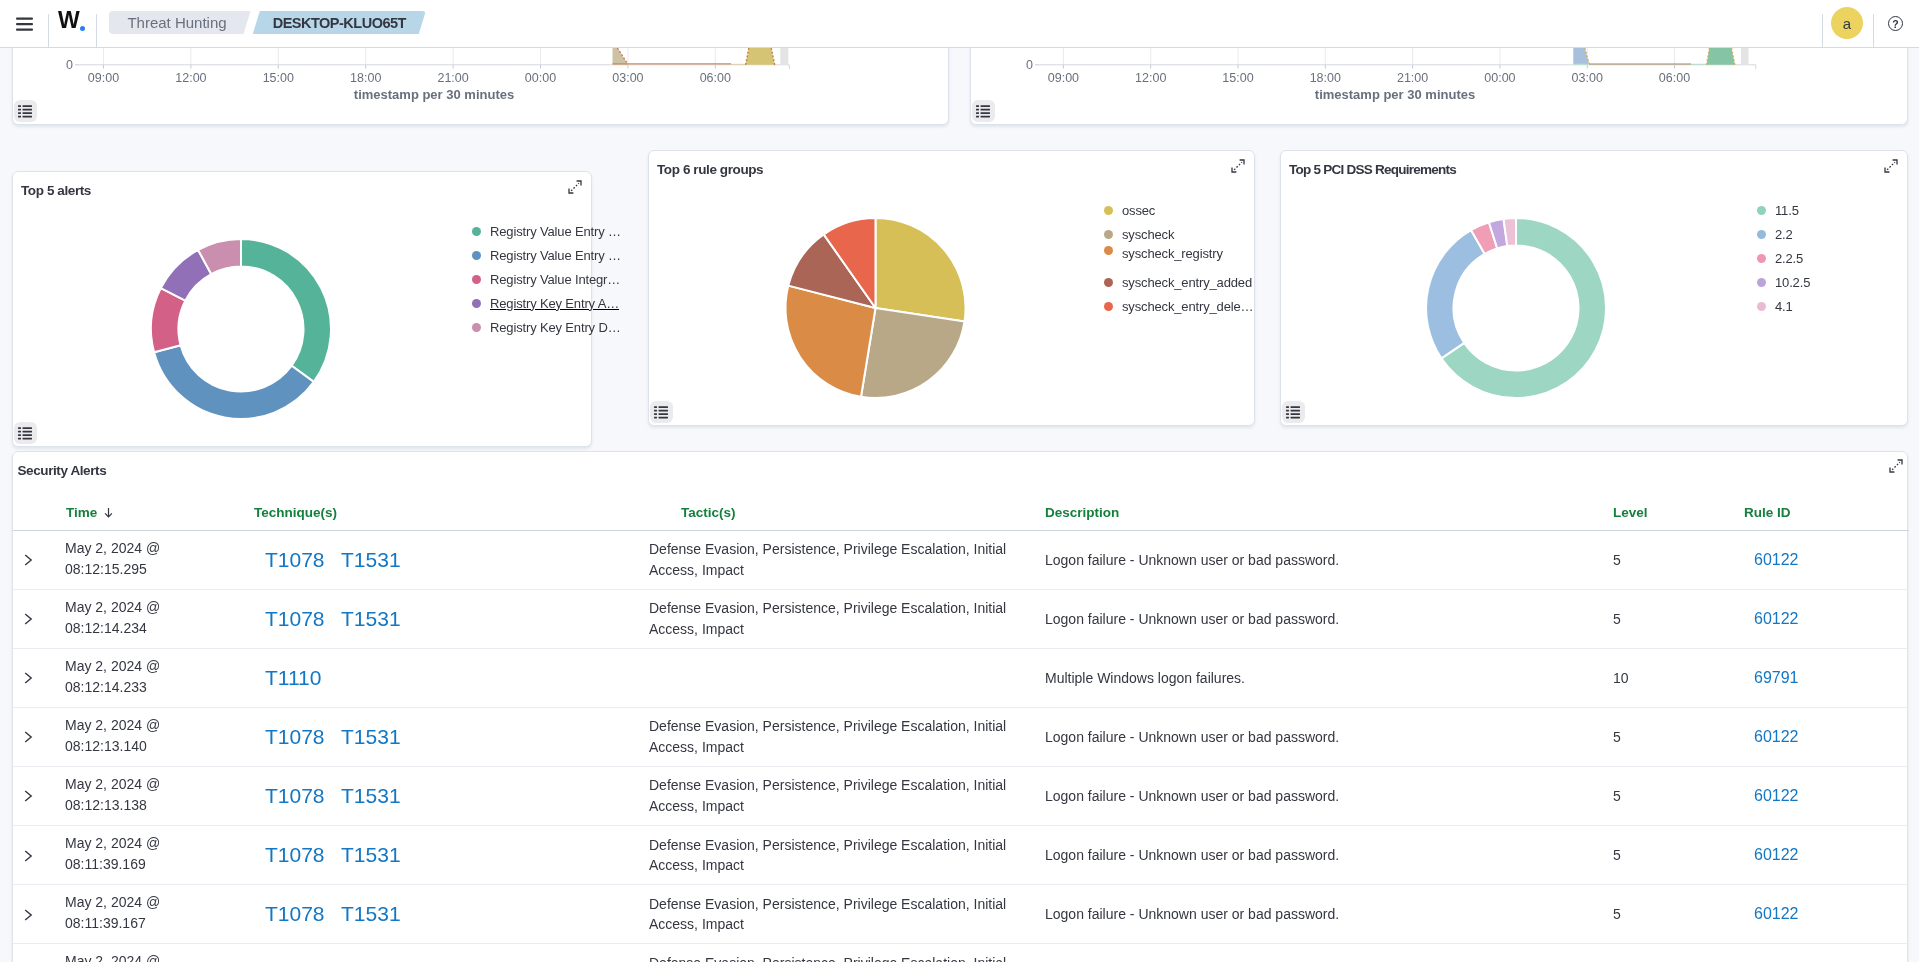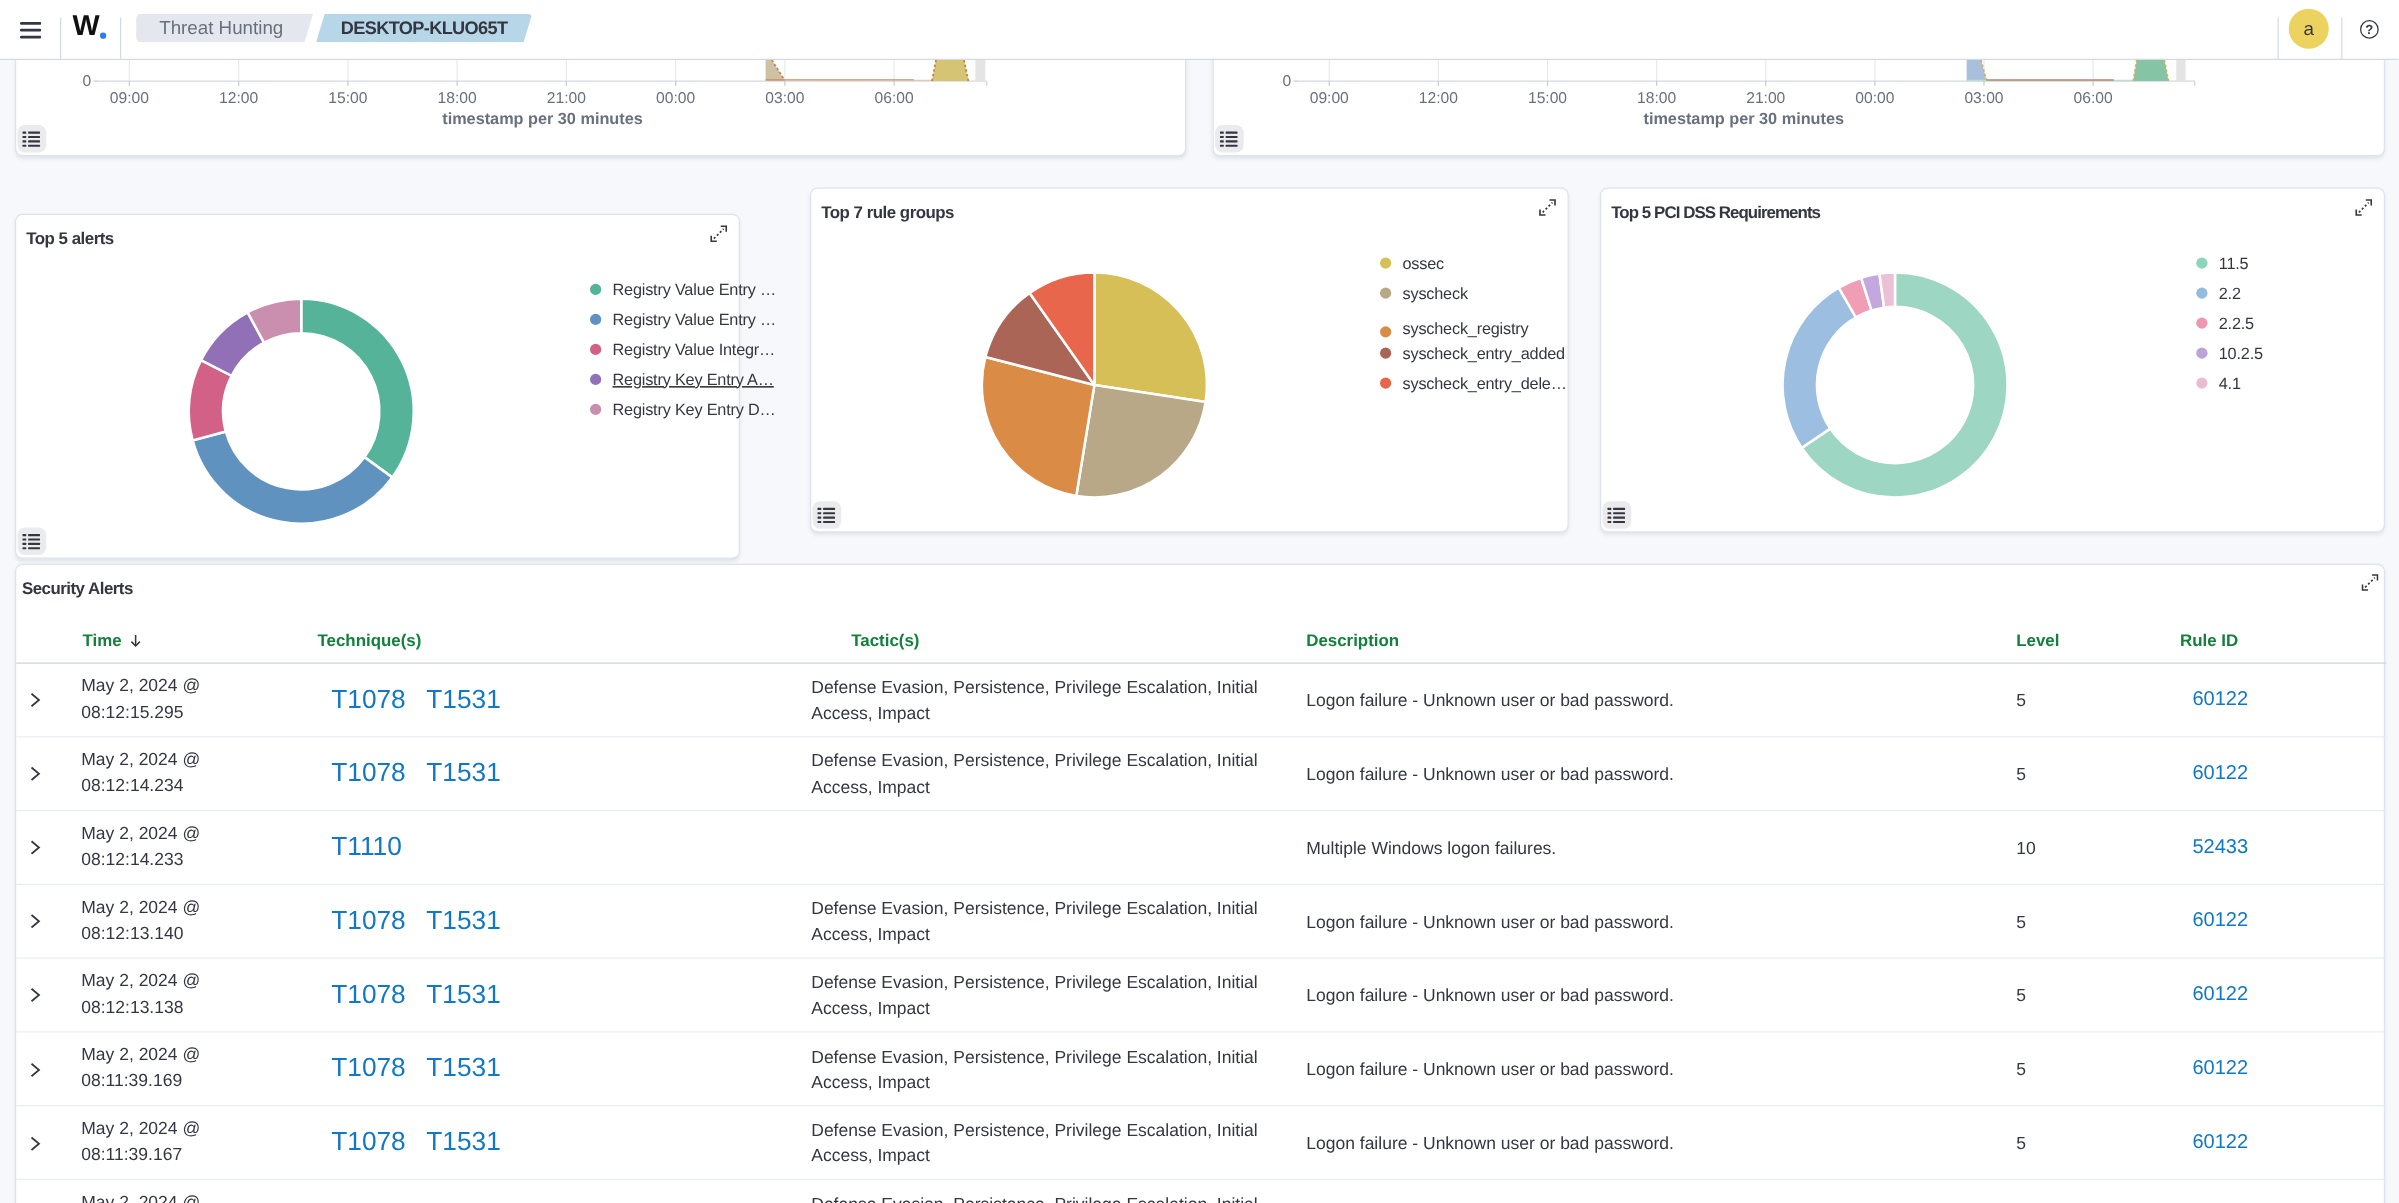--- a/index.html
+++ b/index.html
@@ -173,42 +173,42 @@
           <rect x="5.5" y="5.7" width="9.5" height="1.7" rx="0.4"></rect>
 <rect x="1" y="9.2" width="3" height="1.7" rx="0.4"></rect>
           <rect x="5.5" y="9.2" width="9.5" height="1.7" rx="0.4"></rect>
 <rect x="1" y="12.7" width="3" height="1.7" rx="0.4"></rect>
           <rect x="5.5" y="12.7" width="9.5" height="1.7" rx="0.4"></rect>
 </g>
       </svg>
     </div>
 </div>
 <div class="panel" style="left:648px; top:150px; width:607px; height:275.5px;">
-  <div class="ptitle">Top 7 rule groups</div>
+  <div class="ptitle">Top 6 rule groups</div>
   <div class="expand"><svg width="14" height="14" viewBox="0 0 14 14" fill="none" stroke="#343741" stroke-width="1.3">
         <path d="M8.6 1 H13 V5.4"></path>
         <path d="M5.4 13 H1 V8.6"></path>
         <line x1="3.1" y1="10.9" x2="10.9" y2="3.1" stroke-dasharray="1.7,1.7"></line>
       </svg></div>
   <svg style="position:absolute;left:-1px;top:-1px;" width="607" height="275" viewBox="0 0 607 275">
       <path d="M227.5 158.0 L227.5 68.0 A90 90 0 0 1 316.5 171.6 Z" fill="#D6BF57" stroke="#fff" stroke-width="2" stroke-linejoin="round"></path>
 <path d="M227.5 158.0 L316.5 171.6 A90 90 0 0 1 213.0 246.8 Z" fill="#B9A888" stroke="#fff" stroke-width="2" stroke-linejoin="round"></path>
 <path d="M227.5 158.0 L213.0 246.8 A90 90 0 0 1 140.3 135.6 Z" fill="#DA8B45" stroke="#fff" stroke-width="2" stroke-linejoin="round"></path>
 <path d="M227.5 158.0 L140.3 135.6 A90 90 0 0 1 175.7 84.4 Z" fill="#AA6556" stroke="#fff" stroke-width="2" stroke-linejoin="round"></path>
 <path d="M227.5 158.0 L175.7 84.4 A90 90 0 0 1 227.5 68.0 Z" fill="#E7664C" stroke="#fff" stroke-width="2" stroke-linejoin="round"></path>
     </svg>
   <div style="position:absolute;left:455px;top:47px;height:24px;display:flex;align-items:center;white-space:nowrap;">
       <span style="width:9px;height:9px;border-radius:50%;background:#D6BF57;display:inline-block;margin-right:9px;flex:none;"></span>
       <span style="font-size:13px;letter-spacing:-0.15px;color:#343741;">ossec</span>
     </div>
 <div style="position:absolute;left:455px;top:71px;height:24px;display:flex;align-items:center;white-space:nowrap;">
       <span style="width:9px;height:9px;border-radius:50%;background:#B9A888;display:inline-block;margin-right:9px;flex:none;"></span>
       <span style="font-size:13px;letter-spacing:-0.15px;color:#343741;">syscheck</span>
     </div>
-<div style="position:absolute;left:455px;top:95px;height:24px;display:flex;align-items:flex-end;white-space:nowrap;">
+<div style="position:absolute;left:455px;top:95px;height:24px;display:flex;align-items:flex-start;white-space:nowrap;">
       <span style="width:9px;height:9px;border-radius:50%;background:#DA8B45;display:inline-block;margin-right:9px;flex:none;"></span>
       <span style="font-size:13px;letter-spacing:-0.15px;color:#343741;">syscheck_registry</span>
     </div>
 <div style="position:absolute;left:455px;top:119px;height:24px;display:flex;align-items:center;white-space:nowrap;">
       <span style="width:9px;height:9px;border-radius:50%;background:#AA6556;display:inline-block;margin-right:9px;flex:none;"></span>
       <span style="font-size:13px;letter-spacing:-0.15px;color:#343741;">syscheck_entry_added</span>
     </div>
 <div style="position:absolute;left:455px;top:143px;height:24px;display:flex;align-items:center;white-space:nowrap;">
       <span style="width:9px;height:9px;border-radius:50%;background:#E7664C;display:inline-block;margin-right:9px;flex:none;"></span>
       <span style="font-size:13px;letter-spacing:-0.15px;color:#343741;">syscheck_entry_dele…</span>
@@ -335,21 +335,21 @@
 <span class="chev"><svg width="10" height="14" viewBox="0 0 10 14" fill="none" stroke="#343741" stroke-width="1.4">
           <path d="M2.2 2 L8.2 7 L2.2 12"></path>
         </svg></span>
 <div class="c-time">May 2, 2024 @<br>08:12:14.233</div>
 <div class="c-tech">
         <span class="tlink" style="margin-right:16.5px;">T1110</span>
       </div>
 <div class="c-desc">Multiple Windows logon failures.</div>
 <div class="c-lvl">10</div>
 <div class="c-rid">
-        <span class="tlink">52433</span>
+        <span class="tlink">69791</span>
       </div>
 </div>
 <div class="trow" style="top:256.3px;">
 <span class="chev"><svg width="10" height="14" viewBox="0 0 10 14" fill="none" stroke="#343741" stroke-width="1.4">
           <path d="M2.2 2 L8.2 7 L2.2 12"></path>
         </svg></span>
 <div class="c-time">May 2, 2024 @<br>08:12:13.140</div>
 <div class="c-tech">
         <span class="tlink" style="margin-right:16.5px;">T1078</span>
         <span class="tlink" style="margin-right:16.5px;">T1531</span>

